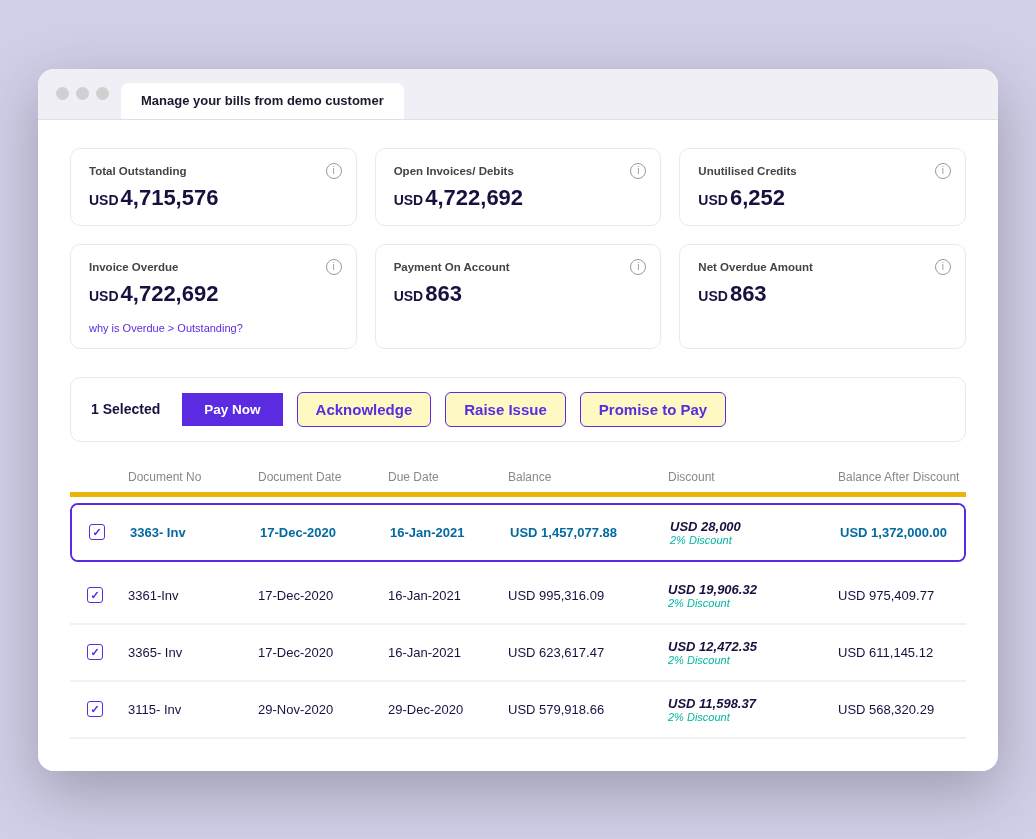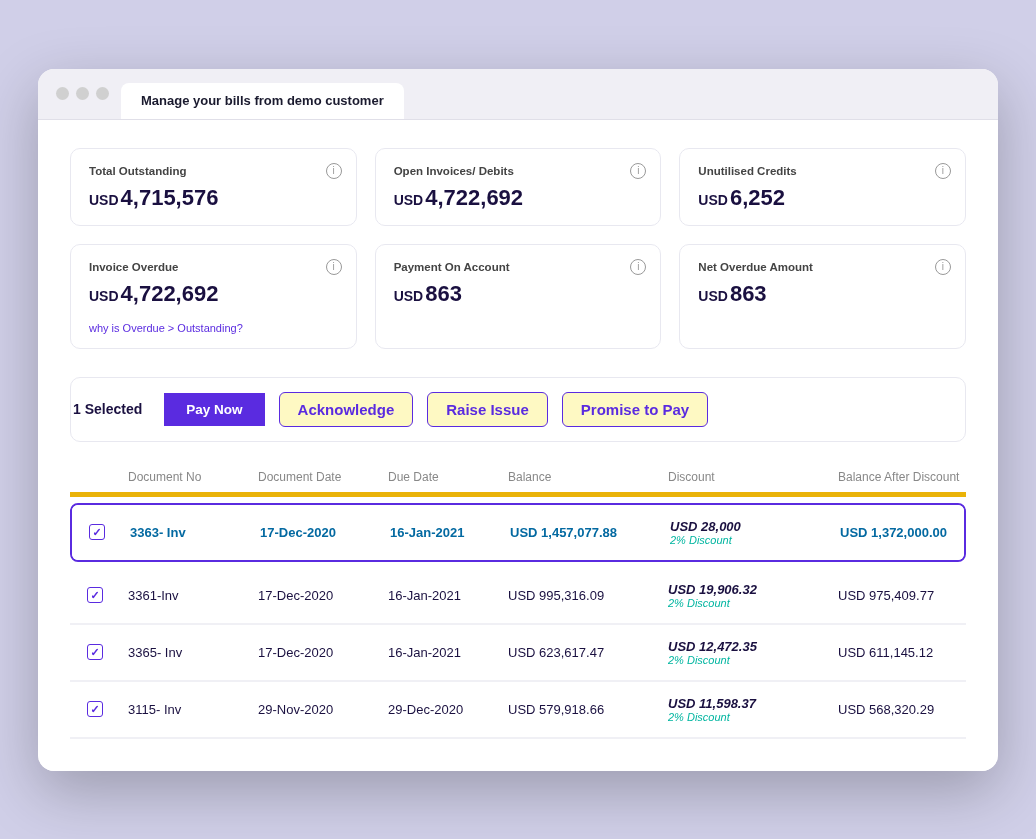--- a/index.html
+++ b/index.html
@@ -113,21 +113,21 @@
       font-size: 11px;
       color: #5a2be0;
       margin-top: 15px;
       font-weight: 500;
     }
     
     .action-bar {
       background: #fff;
       border: 1px solid #e8e8f0;
       border-radius: 10px;
-      padding: 14px 2px;
+      padding: 14px 20px;
       display: flex;
       align-items: center;
       gap: 14px;
       margin-bottom: 20px;
     }
     .selected-count {
       font-size: 14px;
       font-weight: 600;
       color: #1a1040;
       margin-right: 8px;

